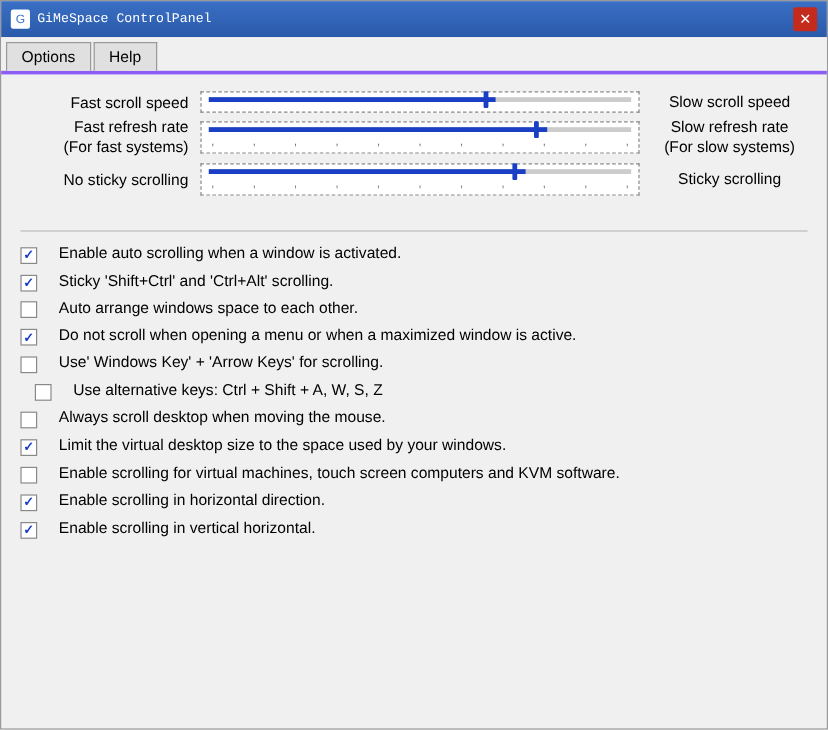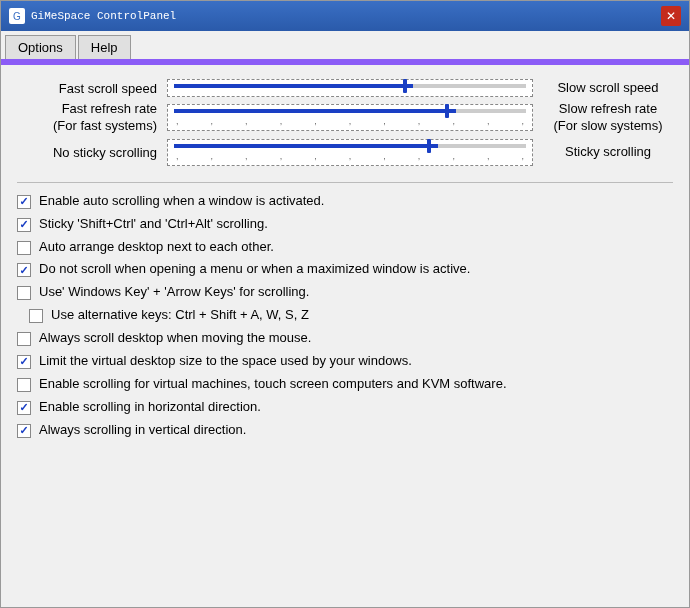--- a/index.html
+++ b/index.html
@@ -56,21 +56,21 @@
       color: white;
       font-size: 12px;
       cursor: pointer;
       display: flex;
       align-items: center;
       justify-content: center;
       border-radius: 2px;
     }
     .tab-bar {
       background: #f0f0f0;
-      border-bottom: 6px solid #8b5cf6;
+      border-bottom: 3px solid #8b5cf6;
       display: flex;
       padding: 4px 4px 0 4px;
       gap: 2px;
     }
     .tab {
       padding: 4px 12px;
       border: 1px solid #999;
       border-bottom: none;
       background: #e0e0e0;
       cursor: pointer;
@@ -80,21 +80,21 @@
     .tab.active {
       background: #f0f0f0;
       border-bottom: 1px solid #f0f0f0;
       margin-bottom: -1px;
       z-index: 1;
     }
     .content {
       padding: 14px 16px 16px 16px;
     }
     .sliders-section {
-      margin-bottom: 16px;
+      margin-bottom: 29px;
     }
     .slider-row {
       display: flex;
       align-items: center;
       margin-bottom: 4px;
       gap: 10px;
     }
     .slider-label-left {
       width: 140px;
       text-align: right;
@@ -153,22 +153,22 @@
       text-align: center;
       line-height: 1.3;
     }
     .checkboxes-section {
       display: flex;
       flex-direction: column;
       gap: 6px;
     }
     .checkbox-row {
       display: flex;
-      align-items: center;
-      gap: 8px;
+      align-items: flex-end;
+      gap: 18px;
     }
     .checkbox-row.indented {
       margin-left: 12px;
     }
     .checkbox-box {
       width: 14px;
       height: 14px;
       border: 1px solid #888;
       background: #fff;
       flex-shrink: 0;
@@ -293,21 +293,21 @@
         <span class="checkbox-label">Enable auto scrolling when a window is activated.</span>
       </div>
 
       <div class="checkbox-row">
         <div class="checkbox-box checked"></div>
         <span class="checkbox-label">Sticky 'Shift+Ctrl' and 'Ctrl+Alt' scrolling.</span>
       </div>
 
       <div class="checkbox-row">
         <div class="checkbox-box"></div>
-        <span class="checkbox-label">Auto arrange desktop next to each other.</span>
+        <span class="checkbox-label">Auto arrange windows space to each other.</span>
       </div>
 
       <div class="checkbox-row">
         <div class="checkbox-box checked"></div>
         <span class="checkbox-label">Do not scroll when opening a menu or when a maximized window is active.</span>
       </div>
 
       <div class="checkbox-row">
         <div class="checkbox-box"></div>
         <span class="checkbox-label">Use' Windows Key' + 'Arrow Keys' for scrolling.</span>
@@ -333,18 +333,18 @@
         <span class="checkbox-label">Enable scrolling for virtual machines, touch screen computers and KVM software.</span>
       </div>
 
       <div class="checkbox-row">
         <div class="checkbox-box checked"></div>
         <span class="checkbox-label">Enable scrolling in horizontal direction.</span>
       </div>
 
       <div class="checkbox-row">
         <div class="checkbox-box checked"></div>
-        <span class="checkbox-label">Always scrolling in vertical direction.</span>
+        <span class="checkbox-label">Enable scrolling in vertical horizontal.</span>
       </div>
 
     </div>
   </div>
 </div>
 
 </body></html>

